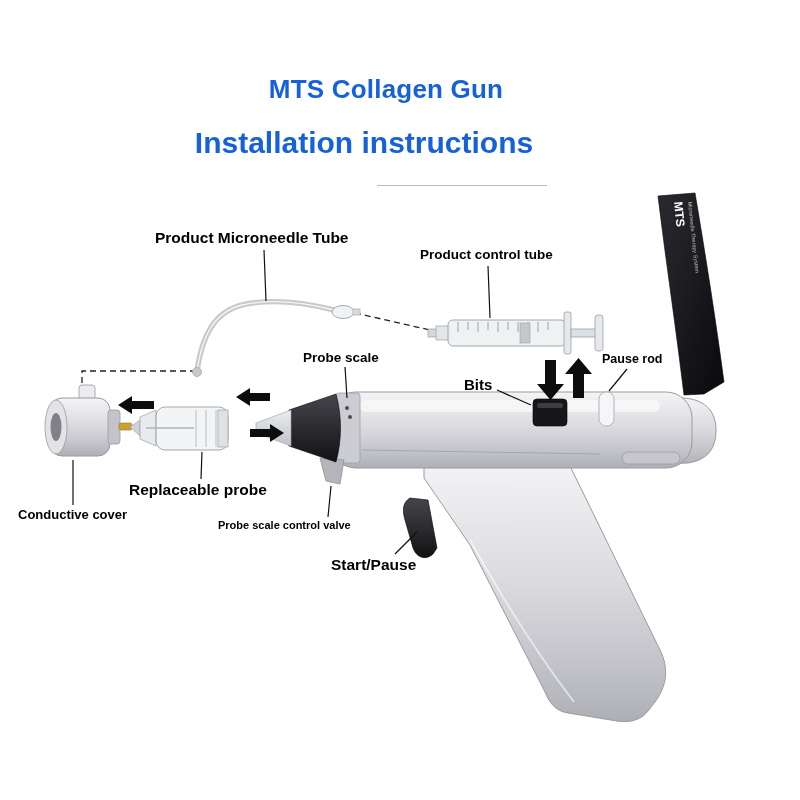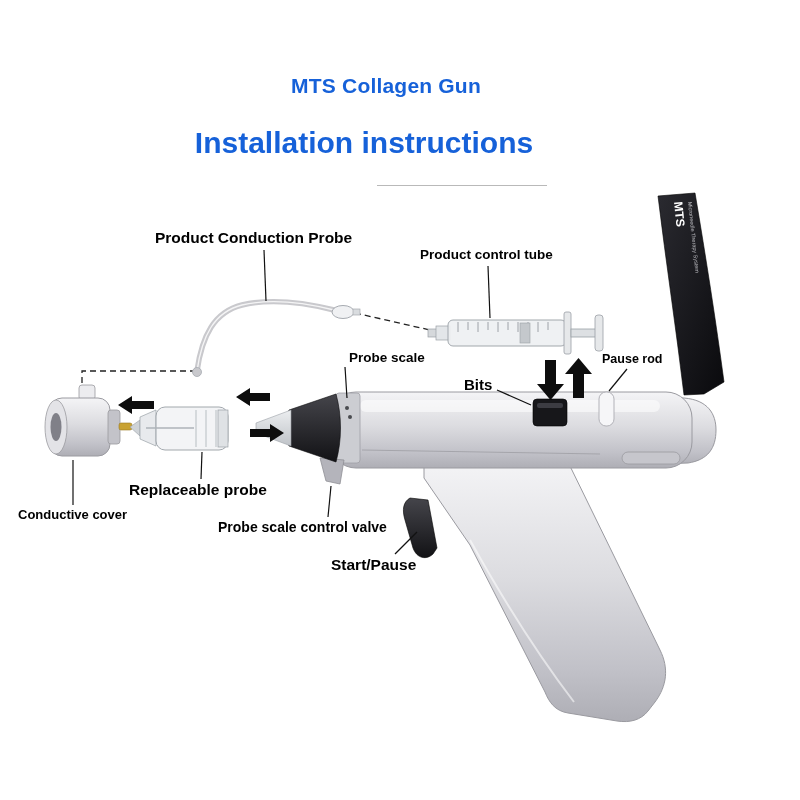--- a/index.html
+++ b/index.html
@@ -4,36 +4,36 @@
 <style>
   html,body{margin:0;padding:0;}
   body{
     width:800px;height:800px;background:#ffffff;
     font-family:"Liberation Sans",sans-serif;
     position:relative;overflow:hidden;
   }
   .stage{position:absolute;left:0;top:0;width:800px;height:800px;}
   .hdr-title{
     position:absolute;top:74px;left:0;width:772px;text-align:center;
-    font-size:21px;font-weight:700;color:#1661d9;letter-spacing:.2px;
+    font-size:26px;font-weight:700;color:#1661d9;letter-spacing:.2px;
   }
   .hdr-sub{
     position:absolute;top:126px;left:0;width:728px;text-align:center;
     font-size:30px;font-weight:700;color:#1661d9;
   }
   .divider{position:absolute;top:185px;left:377px;width:170px;height:1px;background:#b9b9b9;}
   .lbl{position:absolute;font-weight:700;color:#000;white-space:nowrap;}
   .lbl-conduction{left:155px;top:229px;font-size:15.5px;}
   .lbl-capacity{left:420px;top:247px;font-size:13.5px;}
-  .lbl-probescale{left:303px;top:350px;font-size:13.5px;margin-left:46px;}
+  .lbl-probescale{left:303px;top:350px;font-size:13.5px;}
   .lbl-pushrod{left:602px;top:352px;font-size:12.5px;}
   .lbl-bits{left:464px;top:376px;font-size:15px;text-align:center;}
   .lbl-replaceable{left:129px;top:481px;font-size:15.5px;}
   .lbl-cover{left:18px;top:507px;font-size:13px;}
-  .lbl-valve{left:218px;top:519px;font-size:14px;}
+  .lbl-valve{left:218px;top:519px;font-size:11px;}
   .lbl-startpause{left:331px;top:556px;font-size:15.5px;}
   svg{position:absolute;left:0;top:0;}
 </style>
 </head>
 <body>
 
 <div class="stage">
 
   <svg width="800" height="800" viewBox="0 0 800 800">
     <defs>
@@ -163,21 +163,21 @@
       <path d="M 73,505 L 73,460"></path>
       <path d="M 328,517 L 331,486"></path>
       <path d="M 395,554 L 417,532"></path>
     </g>
   </svg>
 
   <div class="hdr-title">MTS Collagen Gun</div>
   <div class="hdr-sub">Installation instructions</div>
   <div class="divider"></div>
 
-  <div class="lbl lbl-conduction">Product Conduction Probe</div>
+  <div class="lbl lbl-conduction">Product Microneedle Tube</div>
   <div class="lbl lbl-capacity">Product control tube</div>
   <div class="lbl lbl-probescale">Probe scale</div>
   <div class="lbl lbl-pushrod">Pause rod</div>
   <div class="lbl lbl-bits">Bits</div>
   <div class="lbl lbl-replaceable">Replaceable probe</div>
   <div class="lbl lbl-cover">Conductive cover</div>
   <div class="lbl lbl-valve">Probe scale control valve</div>
   <div class="lbl lbl-startpause">Start/Pause</div>
 
 </div>

